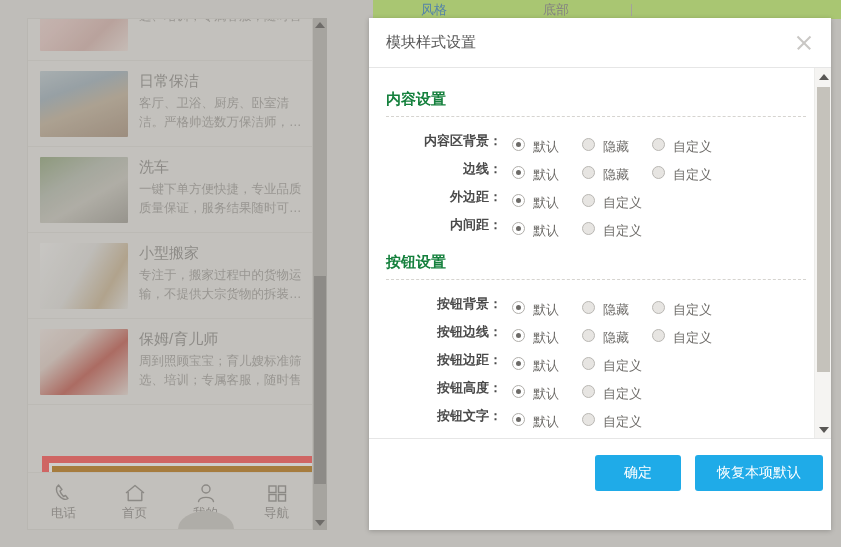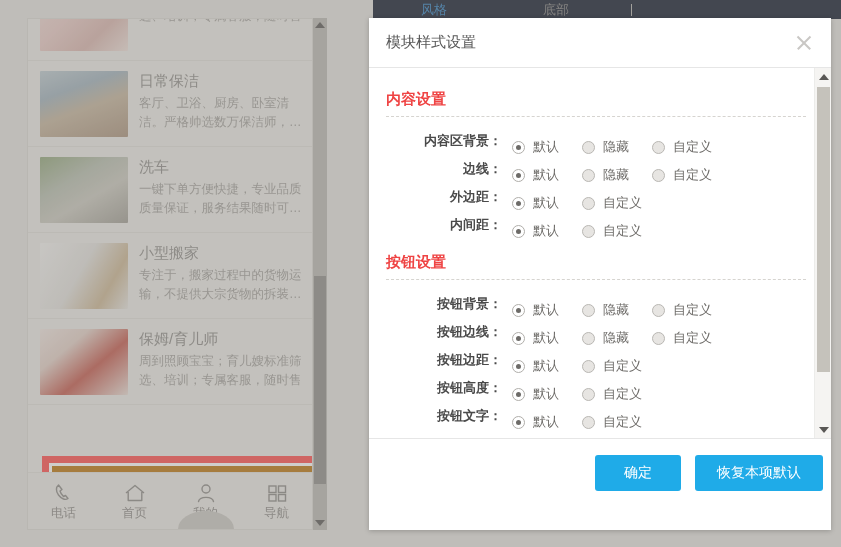--- a/index.html
+++ b/index.html
@@ -7,21 +7,21 @@
     width:841px;height:547px;overflow:hidden;
     font-family:"Liberation Sans","DejaVu Sans",sans-serif;
     background:#cfcdc8;position:relative;
   }
 
   
   #page-root{position:absolute;inset:0;background:#e4e2de;}
 
   .top-tabs{
     position:absolute;left:373px;top:0;width:468px;height:19px;
-    background:#0f172a;display:flex;align-items:flex-end;
+    background:#bef264;display:flex;align-items:flex-end;
   }
   .top-tab{
     width:122px;height:19px;line-height:19px;text-align:center;
     font-size:13px;color:#7e7e7e;
   }
   .top-tab.active{color:#2d7fc0;}
   .tab-sep{width:1px;height:12px;background:#b4b2ae;align-self:center;margin:0 14px;}
 
   
   .preview-panel{
@@ -105,34 +105,34 @@
     content:"";position:absolute;left:4px;top:12px;width:18px;height:1.6px;background:#c9c7c4;
   }
   .dlg-close:before{transform:rotate(45deg);}
   .dlg-close:after{transform:rotate(-45deg);}
 
   .dlg-body{flex:1;position:relative;overflow:hidden;}
   .dlg-scrollarea{position:absolute;left:0;top:0;right:17px;bottom:0;
     padding:18px 0 8px 0;box-sizing:border-box;}
 
   .section-title{
-    font-size:15px;font-weight:bold;color:#ef4444;
+    font-size:15px;font-weight:bold;color:#15803d;
     padding:4px 0 7px 17px;
   }
   .dash-sep{
     height:0;border-top:1px dashed #d6d4d0;margin:0 8px 10px 17px;
   }
 
   .frow{display:flex;align-items:center;height:28px;margin-bottom:0px;}
   .flabel{
     width:110px;flex:0 0 110px;text-align:right;
     font-size:13px;color:#4a4a4a;font-weight:bold;padding-left:23px;
   }
   .fopts{display:flex;align-items:center;margin-left:10px;}
-  .opt{display:flex;align-items:center;width:70px;cursor:pointer;margin-top:12px;}
+  .opt{display:flex;width:70px;cursor:pointer;margin-top:12px;}
   .opt.wide{width:74px;}
   .radio{
     width:13px;height:13px;border-radius:50%;box-sizing:border-box;
     border:1px solid #b9b7b3;background:#e7e5e2;flex:0 0 13px;
   }
   .radio.on{background:#fff;position:relative;border-color:#b0aeaa;}
   .radio.on:after{
     content:"";position:absolute;left:3px;top:3px;width:5px;height:5px;
     border-radius:50%;background:#6d6b68;
   }

